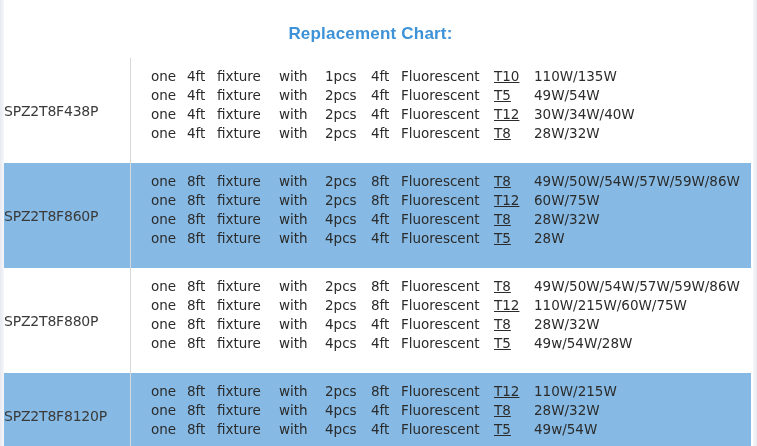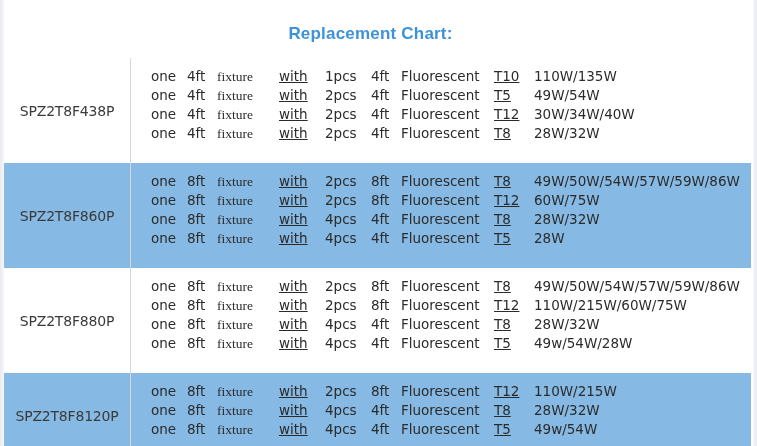--- a/index.html
+++ b/index.html
@@ -66,21 +66,20 @@
   .chart-table tr.row-even { background: #86b9e3; }
 
   .chart-table td {
     vertical-align: middle;
     padding: 0;
     border: 0;
   }
 
   td.model-cell {
     width: 126px;
-    text-align: center;
     font-size: 14px;
     color: #3a3a3a;
     font-family: "DejaVu Sans", sans-serif;
     letter-spacing: -0.2px;
     border-right: 1px solid #d8d8d8;
     white-space: nowrap;
   }
 
   td.spec-cell {
     padding-left: 20px;
@@ -92,22 +91,22 @@
     display: flex;
     font-size: 13.5px;
     color: #2b2b2b;
     font-family: "DejaVu Sans", sans-serif;
     line-height: 19px;
     white-space: nowrap;
   }
 
   .c-one   { width: 36px; }
   .c-len1  { width: 30px; }
-  .c-fix   { width: 62px; font-family: Liberation Serif, serif; }
-  .c-with  { width: 46px; text-decoration: underline; }
+  .c-fix   { width: 62px; }
+  .c-with  { width: 46px; }
   .c-pcs   { width: 46px; }
   .c-len2  { width: 30px; }
   .c-fluor { width: 93px; }
   .c-type  { width: 40px; text-decoration: underline; }
   .c-watt  { width: auto; }
 
   .spec-line > span { display: inline-block; }
 </style>
 </head>
 <body>

